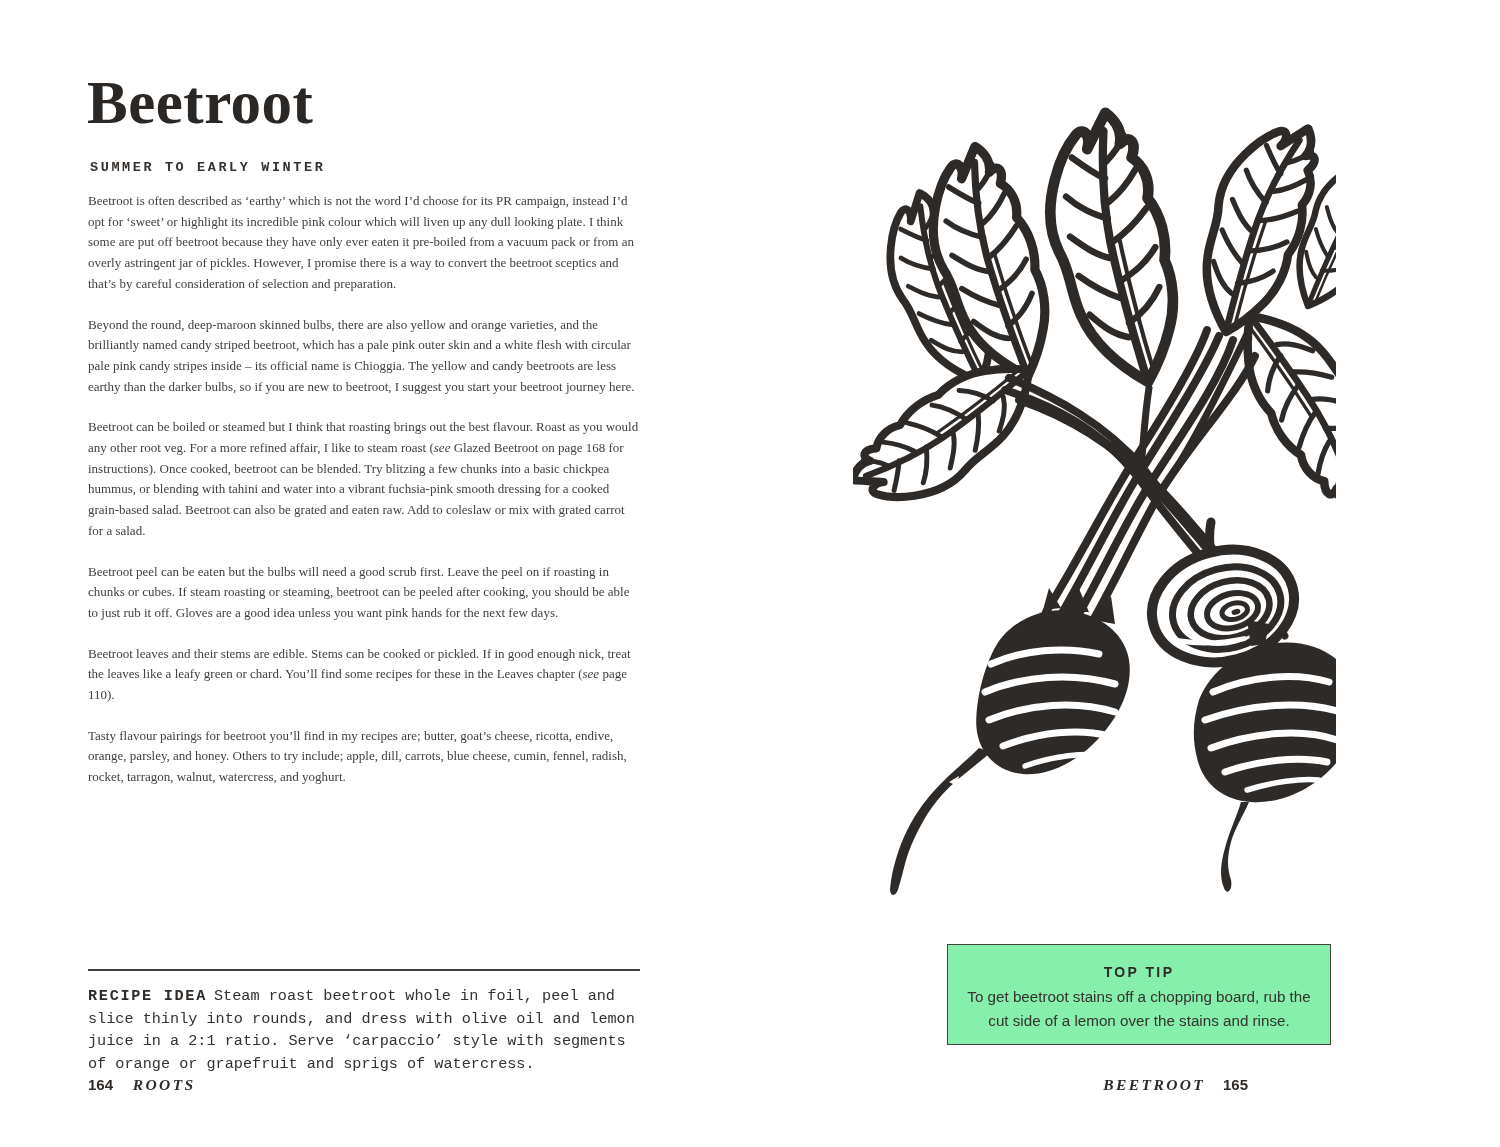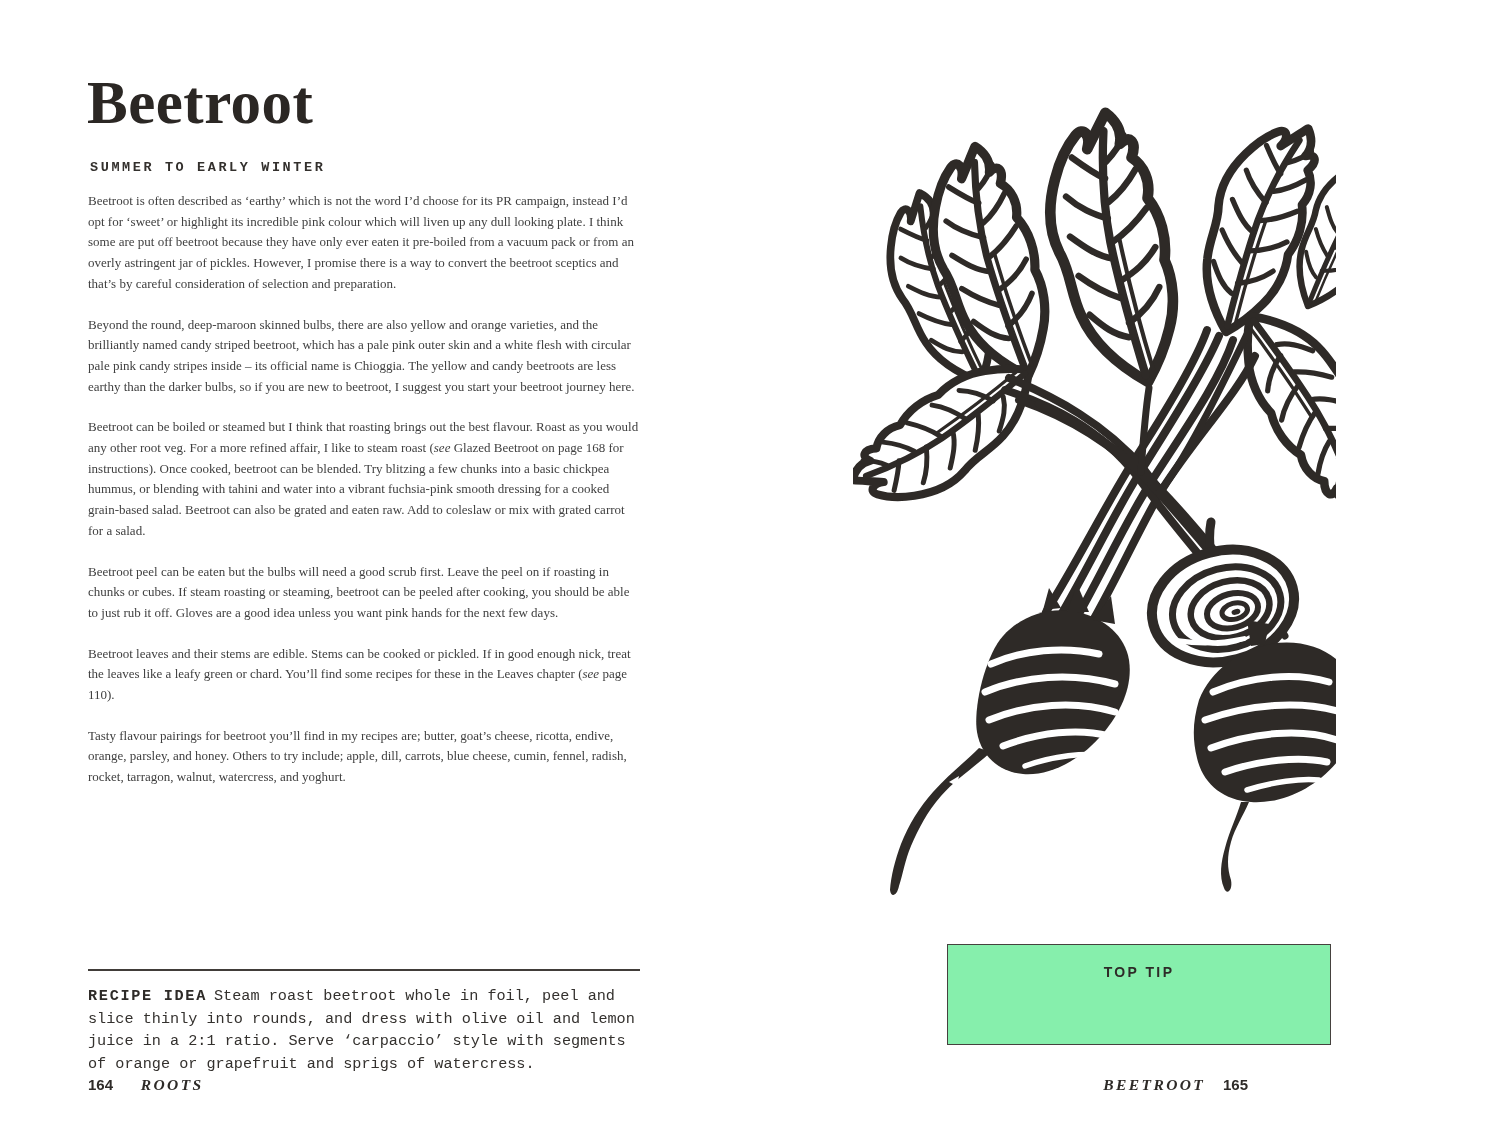--- a/index.html
+++ b/index.html
@@ -34,21 +34,21 @@
   .recipe strong{font-weight:700;letter-spacing:1.7px;margin-right:7px;color:#2e2b28;}
   .footer{
     position:absolute;top:1076px;font-size:15px;white-space:nowrap;
   }
   .footer .num{font-family:"Liberation Sans",sans-serif;font-weight:700;font-size:15px;color:#2e2b28;margin-top:37px;}
   .footer .chap{
     font-family:"Liberation Serif",serif;font-style:italic;font-weight:700;
     font-size:15.5px;letter-spacing:2.4px;color:#2e2b28;
   }
   .footer-left{left:88px;}
-  .footer-left .chap{margin-left:24px;}
+  .footer-left .chap{margin-left:16px;}
   .footer-right{right:88px;text-align:right;}
   .footer-right .num{margin-left:14px;}
   
   .tip-box{
     position:absolute;left:947px;top:944px;width:384px;height:101px;
     border:1.5px solid #45413e;box-sizing:border-box;text-align:center;
     font-family:"Liberation Sans",sans-serif;color:#34312e;background:#86efac;
   }
   .tip-label{margin-top:19px;font-size:14px;font-weight:700;letter-spacing:2.4px;color:#2e2b28;}
   .tip-text{margin:5px auto 0;width:356px;font-size:15.2px;line-height:24px;}
@@ -169,20 +169,21 @@
     <path class="wht" d="M372,708 C406,696 446,692 474,698"></path>
     <path class="wht" style="stroke-width:5.5" d="M394,726 C420,718 448,714 466,716"></path>
 
     <path class="ink" d="M396,738 C390,752 382,764 378,778 C374,792 374,804 378,816 C380,826 374,832 371,824 C366,812 368,798 372,784 C376,768 384,752 388,738 Z"></path>
     <path d="M390,760 L398,755 L396,766 Z" fill="#ffffff"></path>
     <path d="M380,796 L388,791 L386,801 Z" fill="#ffffff"></path>
   </svg>
 
   <div class="tip-box">
     <div class="tip-label">TOP TIP</div>
+    <div class="tip-text">To get beetroot stains off a chopping board, rub the cut side of a lemon over the stains and rinse.</div>
   </div>
 
   <div class="footer footer-right">
     <span class="chap">BEETROOT</span>
     <span class="num">165</span>
   </div>
 
 </div>
 
 </body></html>

